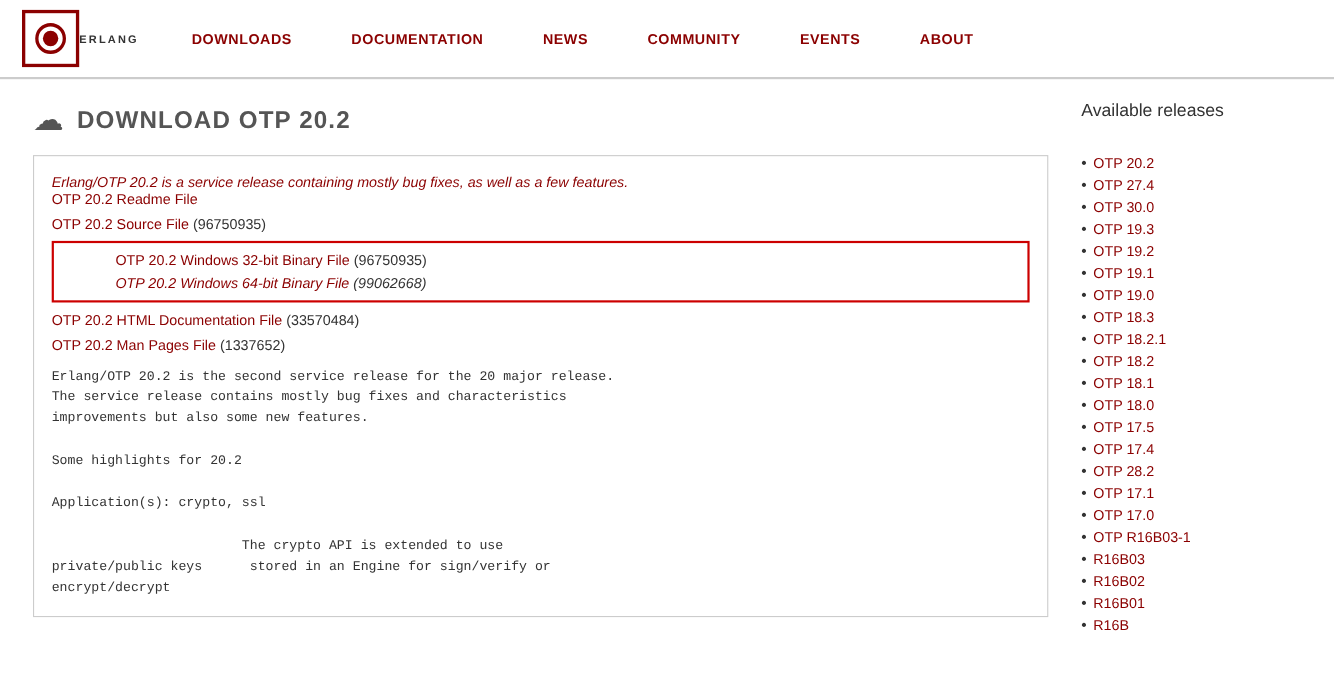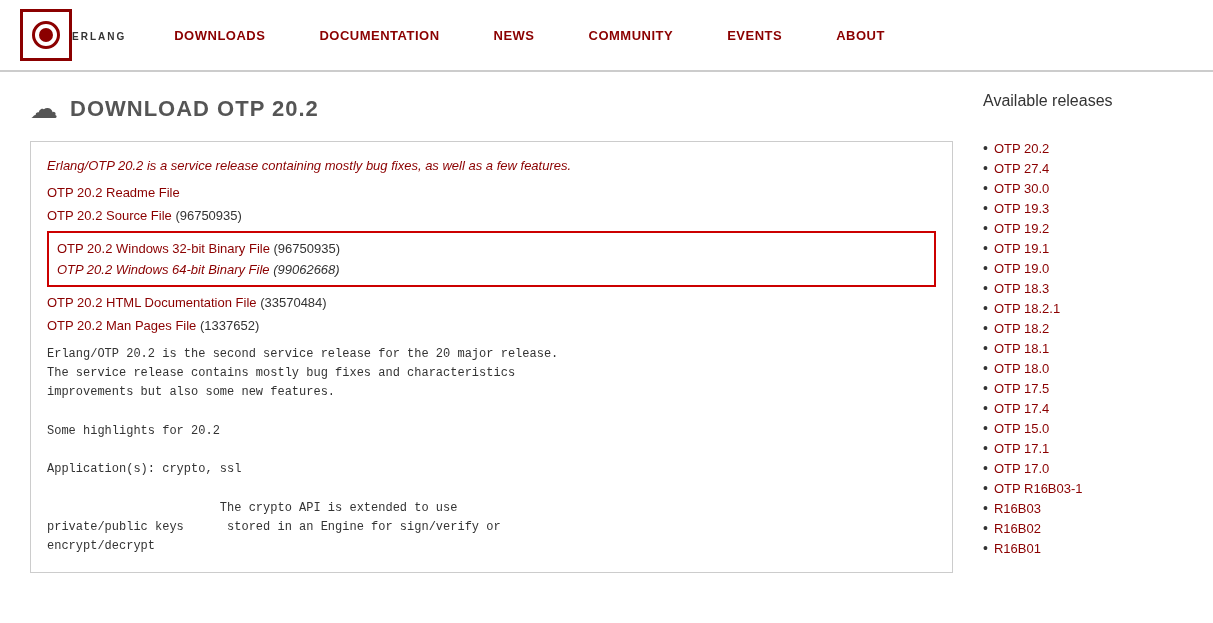--- a/index.html
+++ b/index.html
@@ -107,21 +107,20 @@
     
     .content-box {
       border: 1px solid #ccc;
       padding: 16px;
       background: #fff;
     }
     .intro-text {
       font-style: italic;
       color: #8b0000;
       font-size: 13px;
-      margin-bottom: 12px;
     }
     .file-link {
       color: #8b0000;
       text-decoration: none;
       display: block;
       margin-bottom: 8px;
       font-size: 13px;
     }
     .file-link .size {
       color: #333;
@@ -130,20 +129,21 @@
     
     .windows-highlight {
       border: 2px solid #cc0000;
       padding: 8px;
       margin-bottom: 8px;
       display: inline-block;
       width: 100%;
     }
     .windows-highlight .file-link {
       margin-bottom: 6px;
+      margin-left: 48px;
     }
     .windows-highlight .file-link:last-child {
       margin-bottom: 0;
       font-style: italic;
     }
 
     .description-text {
       font-family: 'Courier New', Courier, monospace;
       font-size: 12px;
       color: #333;
@@ -279,35 +279,38 @@
         <li>
           <a href="#">OTP 18.0</a>
         </li>
         <li>
           <a href="#">OTP 17.5</a>
         </li>
         <li>
           <a href="#">OTP 17.4</a>
         </li>
         <li>
-          <a href="#">OTP 15.0</a>
+          <a href="#">OTP 28.2</a>
         </li>
         <li>
           <a href="#">OTP 17.1</a>
         </li>
         <li>
           <a href="#">OTP 17.0</a>
         </li>
         <li>
           <a href="#">OTP R16B03-1</a>
         </li>
         <li>
           <a href="#">R16B03</a>
         </li>
         <li>
           <a href="#">R16B02</a>
         </li>
         <li>
           <a href="#">R16B01</a>
+        </li>
+        <li>
+          <a href="#">R16B</a>
         </li>
       </ul>
   </div>
 </div>
 
 </body></html>

